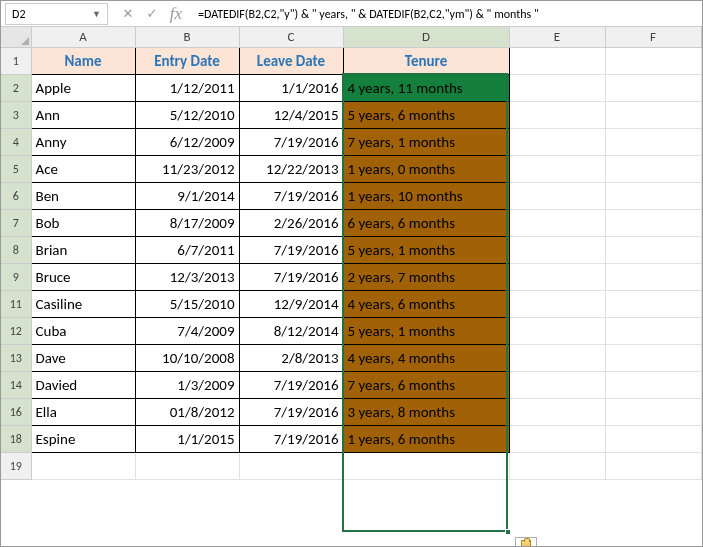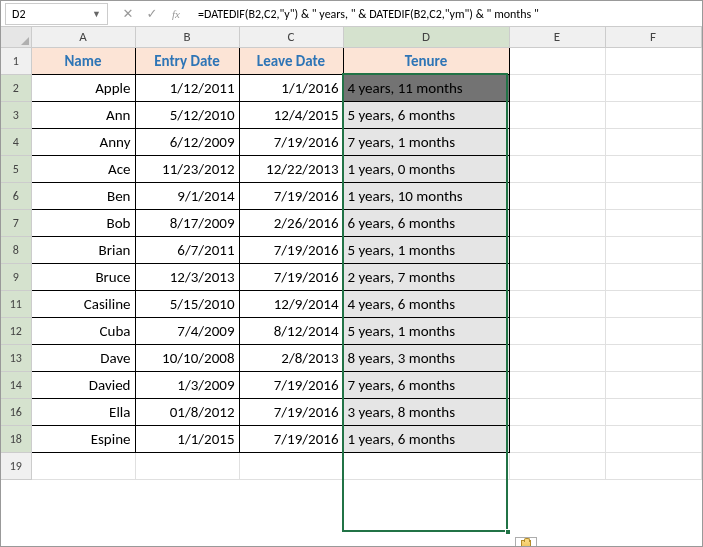--- a/index.html
+++ b/index.html
@@ -4,44 +4,44 @@
 <style>
   * { box-sizing: border-box; margin: 0; padding: 0; }
   body { font-family: Calibri, Arial, sans-serif; font-size: 14px; background: #fff; width: 703px; height: 547px; overflow: hidden; border: 1px solid #999; }
   
   .formula-bar { display: flex; align-items: center; height: 26px; border-bottom: 1px solid #ccc; background: #fff; }
   .name-box { width: 103px; height: 22px; margin: 2px 4px; border: 1px solid #ccc; display: flex; align-items: center; padding: 0 6px; position: relative; gap: 32px; }
   .name-box-text { flex: 1; font-size: 12px; }
   .name-box-arrow { font-size: 9px; color: #666; }
   .fb-icons { display: flex; align-items: center; gap: 8px; padding: 0 8px; color: #999; }
   .fb-icon { width: 16px; text-align: center; font-size: 13px; cursor: pointer; }
-  .fb-fx { font-style: italic; font-family: serif; font-size: 11px; }
+  .fb-fx { font-style: italic; font-family: serif; font-size: 17px; }
   .formula-input { flex: 1; height: 22px; padding: 0 6px; border: none; font-size: 12px; display: flex; align-items: center; overflow: hidden; white-space: nowrap; }
   
   .sheet { position: relative; }
   table { border-collapse: collapse; table-layout: fixed; }
   
   .corner { width: 30px; height: 20px; background: #e6e6e6; border-right: 1px solid #ccc; border-bottom: 1px solid #ccc; position: relative; }
   .corner::after { content: ""; position: absolute; right: 2px; bottom: 2px; border-left: 8px solid transparent; border-bottom: 8px solid #b0b0b0; }
   
   .col-head { background: #f0f0f0; border-right: 1px solid #ccc; border-bottom: 1px solid #ccc; text-align: center; font-size: 13px; color: #444; height: 20px; font-weight: normal; }
   .col-head.sel { background: #d5e2ce; }
   
   .row-head { background: #f0f0f0; border-right: 1px solid #ccc; border-bottom: 1px solid #ccc; text-align: center; font-size: 12px; color: #444; width: 30px; font-weight: normal; }
   .row-head.sel { background: #d5e2ce; }
   
   td.cell { border-right: 1px solid #e0e0e0; border-bottom: 1px solid #e0e0e0; height: 27px; padding: 0 4px; font-size: 15px; overflow: hidden; white-space: nowrap; }
   
   td.hdr { background: #fce4d6; color: #2e75b6; font-weight: bold; text-align: center; border: 1px solid #000; font-size: 15px; }
   td.datacell { border: 1px solid #000; }
-  td.name { text-align: right; }
+  td.name { text-align: left; }
   td.date { text-align: right; }
   td.tenure { text-align: left; }
-  td.selband { background: #e5e5e5; }
-  td.active { position: relative; background: #737373; }
+  td.selband { background: #a16207; }
+  td.active { position: relative; background: #15803d; }
   
   .sel-outline { position: absolute; border: 2px solid #217346; pointer-events: none; z-index: 5; }
   .fill-handle { position: absolute; width: 6px; height: 6px; background: #217346; border: 1px solid #fff; z-index: 6; }
   
   .paste-opts { position: absolute; width: 22px; height: 18px; border: 1px solid #adadad; background: #fff; z-index: 7; display: flex; align-items: center; justify-content: center; font-size: 10px; }
   .paste-opts .clip { width: 10px; height: 12px; background: linear-gradient(#f9d77e,#e8b94a); border: 1px solid #b38b2a; position: relative; }
   .paste-opts .clip::before { content:""; position:absolute; top:-3px; left:2px; width:4px; height:3px; border:1px solid #b38b2a; border-bottom:none; border-radius:2px 2px 0 0; background:#f9d77e; }
 
   .col-A { width: 104px; }
   .col-B { width: 104px; }
@@ -186,21 +186,21 @@
           <td class="cell datacell date">8/12/2014</td>
           <td class="cell datacell tenure selband">5 years, 1 months</td>
           <td class="cell"></td>
           <td class="cell"></td>
         </tr>
         <tr>
           <th class="row-head sel">13</th>
           <td class="cell datacell name">Dave</td>
           <td class="cell datacell date">10/10/2008</td>
           <td class="cell datacell date">2/8/2013</td>
-          <td class="cell datacell tenure selband">8 years, 3 months</td>
+          <td class="cell datacell tenure selband">4 years, 4 months</td>
           <td class="cell"></td>
           <td class="cell"></td>
         </tr>
         <tr>
           <th class="row-head sel">14</th>
           <td class="cell datacell name">Davied</td>
           <td class="cell datacell date">1/3/2009</td>
           <td class="cell datacell date">7/19/2016</td>
           <td class="cell datacell tenure selband">7 years, 6 months</td>
           <td class="cell"></td>

